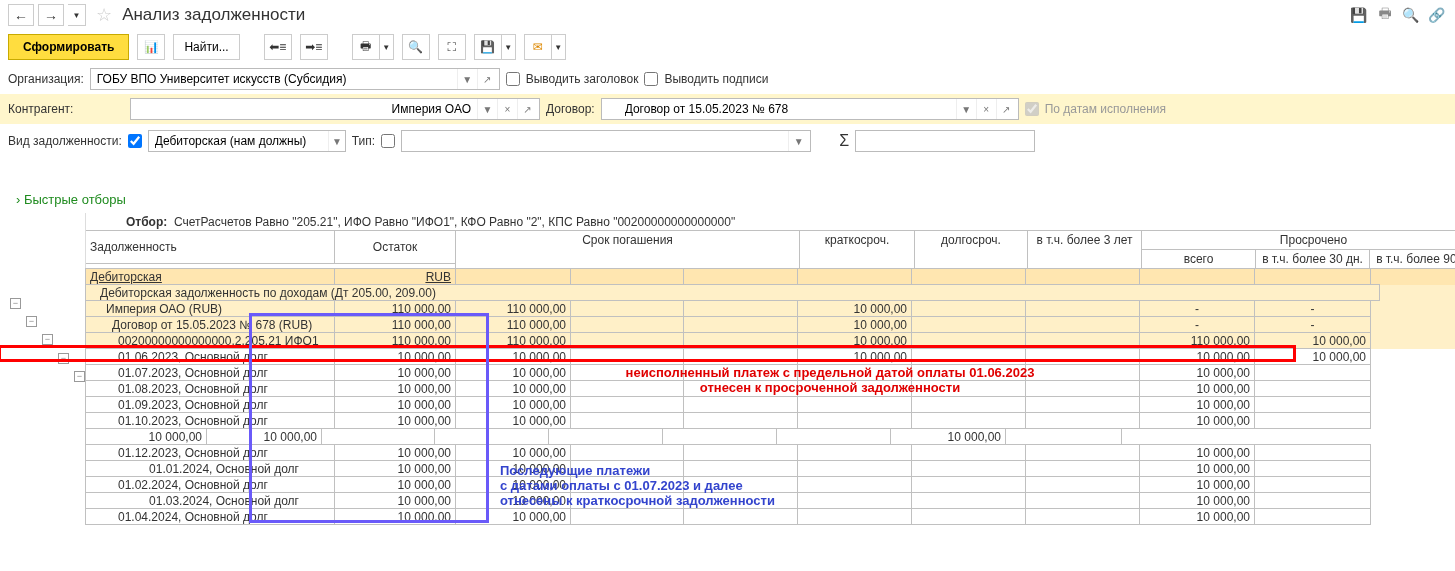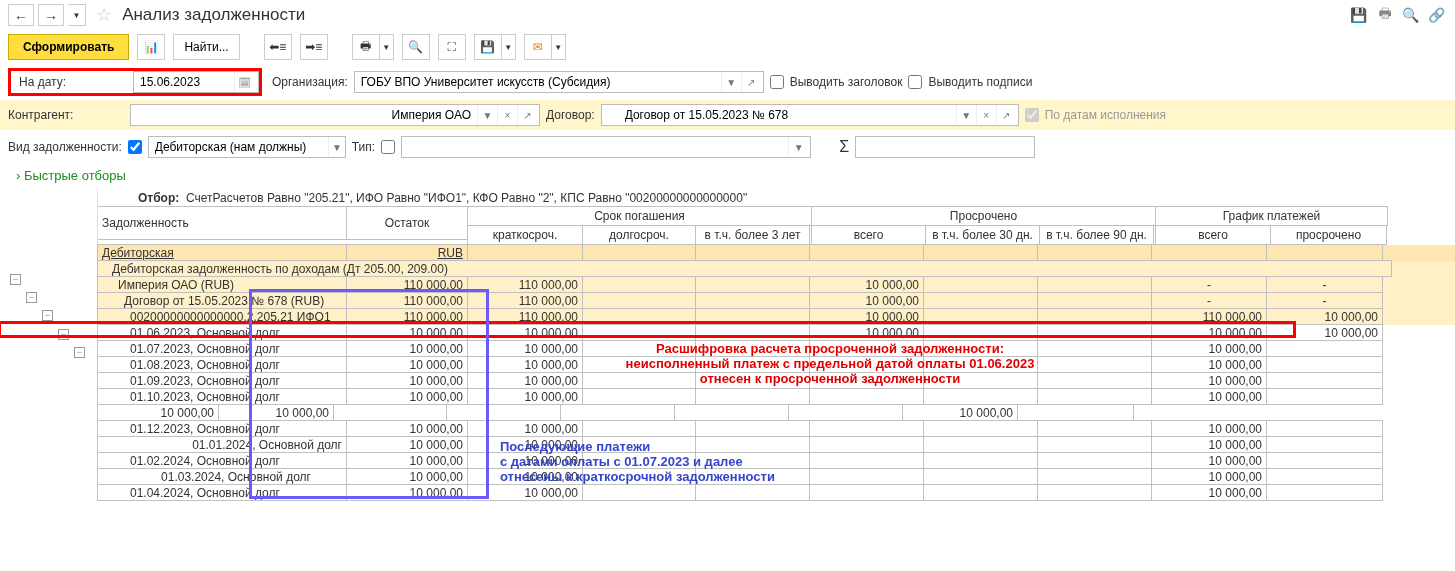--- a/index.html
+++ b/index.html
@@ -20,21 +20,21 @@
 
 .filter-row { display: flex; align-items: center; padding: 4px 8px; gap: 6px; }
 .filter-label { font-size: 12px; color: #333; white-space: nowrap; }
 .input-box { display: inline-flex; border: 1px solid #bbb; height: 22px; background: #fff; }
 .input-box input { border: none; padding: 2px 6px; font-size: 12px; height: 100%; }
 .input-box .mini { width: 20px; border-left: 1px solid #eee; display: inline-flex; align-items: center; justify-content: center; cursor: pointer; font-size: 10px; background: #fff; color: #777; }
 .chk { width: 14px; height: 14px; vertical-align: middle; cursor: pointer; }
 
 .highlight-row { background: #fff6cc; padding: 4px 8px; margin-bottom: 2px; }
 .highlight-red-border { border: 3px solid red; display: inline-block; padding: 0; margin-right: 4px;}
-.quick-filters { padding: 6px 16px; color: #1f8b1f; cursor: pointer; font-size: 13px; }
+.quick-filters { padding: 6px 16px; color: #1f8b1f; cursor: pointer; font-size: 13px; margin-top: 30px; }
 .quick-filters::before { content: "› "; }
 
 .report { display: flex; }
 .tree { width: 98px; padding-top: 16px; border-right: 1px solid #ddd; position: relative; font-size: 11px; color: #888; line-height: 15.2px;}
 .tree-box { display:inline-block; width:11px; height:11px; border:1px solid #999; line-height:9px; text-align:center; font-size:9px; background:#fff; cursor:pointer;}
 
 .rpt-body { flex: 1; }
 .filter-line { padding: 2px 6px; font-size: 12px; }
 .hdr-row { display: flex; background: #fff; }
 .hdr-cell { border: 1px solid #c0c0c0; padding: 2px 4px; text-align: center; font-size: 12px; margin: -1px 0 0 -1px; }
@@ -96,27 +96,20 @@
     <span class="btn-tool" style="color:#36c;">💾</span>
     <span class="btn-dropdown">▼</span>
   </span>
   <span style="display:flex;">
     <span class="btn-tool" style="color:#d80;">✉</span>
     <span class="btn-dropdown">▼</span>
   </span>
 </div>
 
 <div class="filter-row">
-  <div class="highlight-red-border" style="display:inline-flex;">
-    <span class="filter-label" style="padding:4px 8px; width:122px; display:inline-block;">На дату:</span>
-    <span class="input-box" style="width:126px;">
-      <input type="text" style="width: 100px;" value="15.06.2023">
-      <span class="mini">🗓</span>
-    </span>
-  </div>
   <span class="filter-label">Организация:</span>
   <span class="input-box" style="width:410px;">
     <input type="text" style="width: 366px;" value="ГОБУ ВПО Университет искусств (Субсидия)">
     <span class="mini">▼</span>
     <span class="mini">↗</span>
   </span>
   <input type="checkbox" class="chk" style="">
   <span class="filter-label">Выводить заголовок</span>
   <input type="checkbox" class="chk" style="">
   <span class="filter-label">Выводить подписи</span>
@@ -174,21 +167,21 @@
   </div>
 
   <div class="rpt-body">
     <div class="filter-line" style="padding-left:40px;">
       <b>Отбор:</b>&nbsp;&nbsp;<span>СчетРасчетов Равно "205.21", ИФО Равно "ИФО1", КФО Равно "2", КПС Равно "00200000000000000"</span>
     </div>
 
     <div class="hdr-row">
       <div class="hdr-cell c-name" style="height:34px;line-height:28px;">Задолженность</div>
       <div class="hdr-cell c-ost" style="height:34px;line-height:28px;">Остаток</div>
-      <div style="display:flex;flex-direction:column;">
+      <div style="display:flex;flex-direction:row;">
         <div class="hdr-cell" style="width:345px;">Срок погашения</div>
         <div style="display:flex;">
           <div class="hdr-cell c-kr">краткосроч.</div>
           <div class="hdr-cell c-dl">долгосроч.</div>
           <div class="hdr-cell c-3l">в т.ч. более 3 лет</div>
         </div>
       </div>
       <div style="display:flex;flex-direction:column;">
         <div class="hdr-cell" style="width:345px;">Просрочено</div>
         <div style="display:flex;">
@@ -335,21 +328,21 @@
           <div class="data-cell c-kr " style="text-align: right;">10 000,00</div>
           <div class="data-cell c-dl " style="text-align: right;"></div>
           <div class="data-cell c-3l " style="text-align: right;"></div>
           <div class="data-cell c-vs " style="text-align: right;"></div>
           <div class="data-cell c-30 " style="text-align: right;"></div>
           <div class="data-cell c-90 " style="text-align: right;"></div>
           <div class="data-cell c-gv " style="text-align: right;">10 000,00</div>
           <div class="data-cell c-gp " style="text-align: right;"></div>
         </div>
         <div class="data-row ">
-          <div class="data-cell c-name " style="text-align: right; padding-left: 32px;">01.01.2024, Основной долг</div>
+          <div class="data-cell c-name " style="text-align: center; padding-left: 32px;">01.01.2024, Основной долг</div>
           <div class="data-cell c-ost " style="text-align: right;">10 000,00</div>
           <div class="data-cell c-kr " style="text-align: right;">10 000,00</div>
           <div class="data-cell c-dl " style="text-align: right;"></div>
           <div class="data-cell c-3l " style="text-align: right;"></div>
           <div class="data-cell c-vs " style="text-align: right;"></div>
           <div class="data-cell c-30 " style="text-align: right;"></div>
           <div class="data-cell c-90 " style="text-align: right;"></div>
           <div class="data-cell c-gv " style="text-align: right;">10 000,00</div>
           <div class="data-cell c-gp " style="text-align: right;"></div>
         </div>
@@ -388,21 +381,20 @@
           <div class="data-cell c-90 " style="text-align: right;"></div>
           <div class="data-cell c-gv " style="text-align: right;">10 000,00</div>
           <div class="data-cell c-gp " style="text-align: right;"></div>
         </div>
       </div>
 
     <div class="red-row-overlay" style="left:-2px; top:132px; width:1298px; height:17px;"></div>
     <div class="blue-box-overlay" style="left:249px; top:100px; width:240px; height:210px;"></div>
 
     <div class="note-red" style="left:530px; top:152px; width:600px;">
-      <div>Расшифровка расчета просроченной задолженности:</div>
       <div>неисполненный платеж с предельной датой оплаты 01.06.2023</div>
       <div>отнесен к просроченной задолженности</div>
     </div>
     <div class="note-blue" style="left:500px; top:250px;">
       <div>Последующие платежи</div>
       <div>с датами оплаты с 01.07.2023 и далее</div>
       <div>отнесены к краткосрочной задолженности</div>
     </div>
   </div>
 </div>

